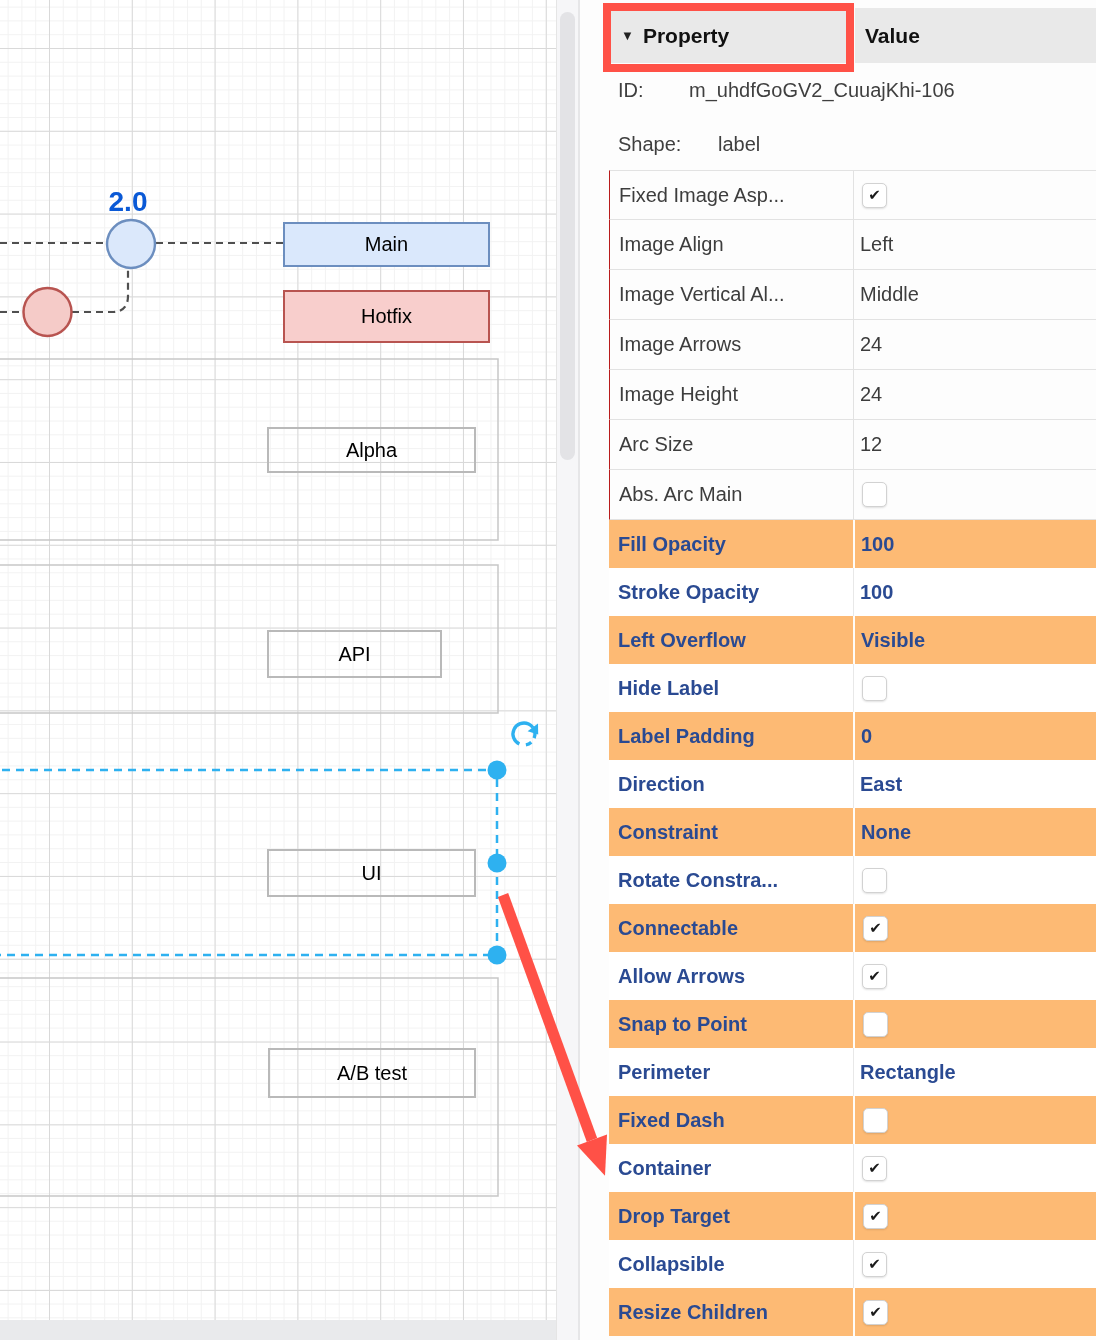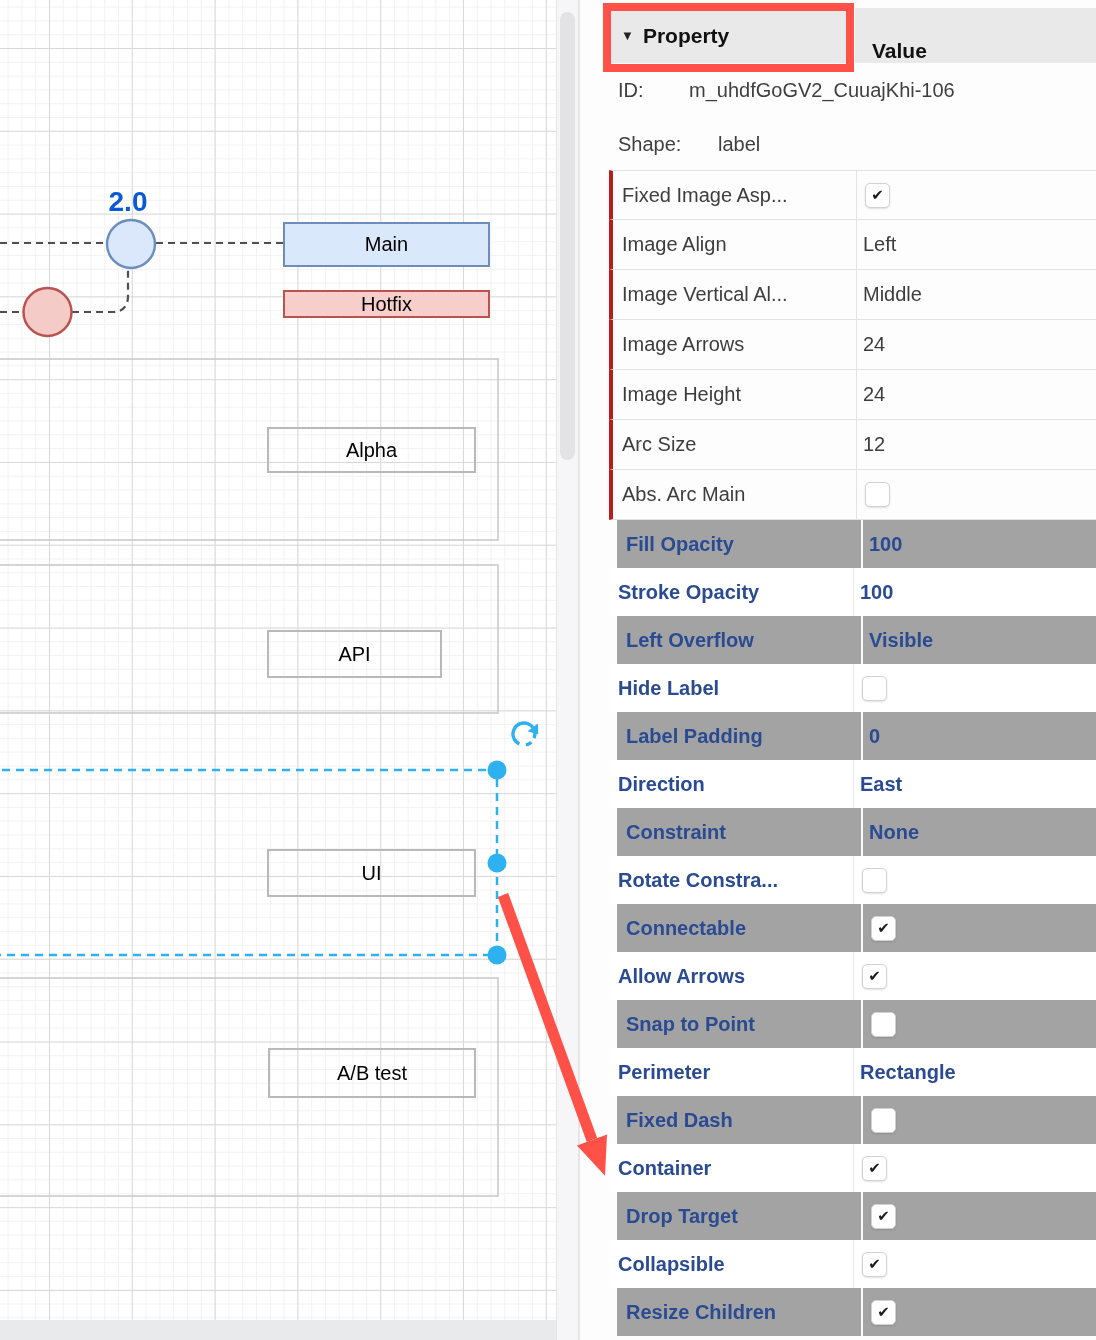--- a/index.html
+++ b/index.html
@@ -21,54 +21,54 @@
     background-size:82.8px 82.8px,82.8px 82.8px,13.8px 13.8px,13.8px 13.8px;
     background-position:49px 48px;
   }
   .canvas-bottom{position:absolute;left:0;top:1320px;width:578px;height:20px;background:#e9eaec;}
   .canvas svg{position:absolute;left:0;top:0;}
   .node{
     position:absolute;display:flex;align-items:center;justify-content:center;
     font-size:20px;color:#000;box-sizing:border-box;
   }
   .branch-main{left:283px;top:222px;width:207px;height:45px;background:#dae8fc;border:2px solid #6c8ebf;}
-  .branch-hotfix{left:283px;top:290px;width:207px;height:28px;background:#f8cecc;border:2px solid #b85450;}
+  .branch-hotfix{left:283px;top:290px;width:207px;height:53px;background:#f8cecc;border:2px solid #b85450;}
   .lane-label{border:2px solid #b9b9b9;background:transparent;}
   .lane-label.alpha{left:267px;top:427px;width:209px;height:46px;}
   .lane-label.api{left:267px;top:630px;width:175px;height:48px;}
   .lane-label.ui{left:267px;top:849px;width:209px;height:48px;}
   .lane-label.abtest{left:268px;top:1048px;width:208px;height:50px;}
   .commit-label{
     position:absolute;left:99px;top:186px;width:58px;text-align:center;
     font-size:28px;font-weight:700;color:#0a59d6;
   }
   
   .vscroll-track{position:absolute;left:556px;top:0;width:22px;height:1340px;background:#f6f6f8;border-left:1px solid #e5e5e5;box-sizing:border-box;}
   .vscroll-thumb{position:absolute;left:560px;top:12px;width:15px;height:448px;background:#e3e3e6;border-radius:8px;}
   .panel-bg{position:absolute;left:578px;top:0;width:518px;height:1340px;background:#fdfdfd;border-left:2px solid #e6e6e8;box-sizing:border-box;}
   
   .ptable{position:absolute;left:609px;top:8px;width:487px;}
   .phead{display:flex;height:55px;}
   .hcell{background:#e9e9e9;display:flex;align-items:center;font-weight:700;font-size:21px;color:#111;}
   .hprop{width:244px;padding-left:12px;box-sizing:border-box;}
   .hgap{width:2px;background:#fdfdfd;}
-  .hval{flex:1;padding-left:17px;align-items:flex-end;}
+  .hval{flex:1;padding-left:10px;}
   .tri{font-size:13px;margin-right:9px;color:#222;}
   .metarow{position:relative;height:54px;font-size:20px;color:#3f3f3f;}
   .metarow span{position:absolute;top:50%;transform:translateY(-50%);white-space:nowrap;}
   .metarow .mlab{left:9px;}
   .metarow.idrow .mval{left:80px;}
   .metarow.shaperow{height:53px;}
   .metarow.shaperow .mval{left:109px;}
   .prow{display:flex;box-sizing:border-box;font-size:20px;}
-  .prow.plain{height:50px;border-bottom:1px solid #e2e2e2;border-left:4px solid #b91c1c;color:#3d3d3d;}
+  .prow.plain{height:50px;border-bottom:1px solid #e2e2e2;border-left:1px solid #b91c1c;color:#3d3d3d;}
   .prow.plain:first-of-type{border-top:1px solid #e2e2e2;}
   .prow.plain .plab{border-right:1px solid #e2e2e2;}
   .prow.hlb,.prow.hlw{height:48px;color:#2a4a92;font-weight:700;}
-  .prow.hlb{background:#a3a3a3;margin-left:8px;}
+  .prow.hlb{background:#fdba74;}
   .prow.hlw{background:#ffffff;}
   .pcell{display:flex;align-items:center;box-sizing:border-box;}
   .plab{width:244px;padding-left:9px;white-space:nowrap;overflow:hidden;}
   .pval{flex:1;padding-left:6px;}
   .prow.hlb .pval{border-left:2px solid rgba(255,255,255,.95);}
   .prow.hlw .pval{border-left:1px solid #e8e8e8;}
   .cb{
     width:23px;height:23px;border:1px solid #d2d2d2;border-radius:5px;background:#fff;
     box-shadow:0 1px 2px rgba(0,0,0,.12);
     display:flex;align-items:center;justify-content:center;

